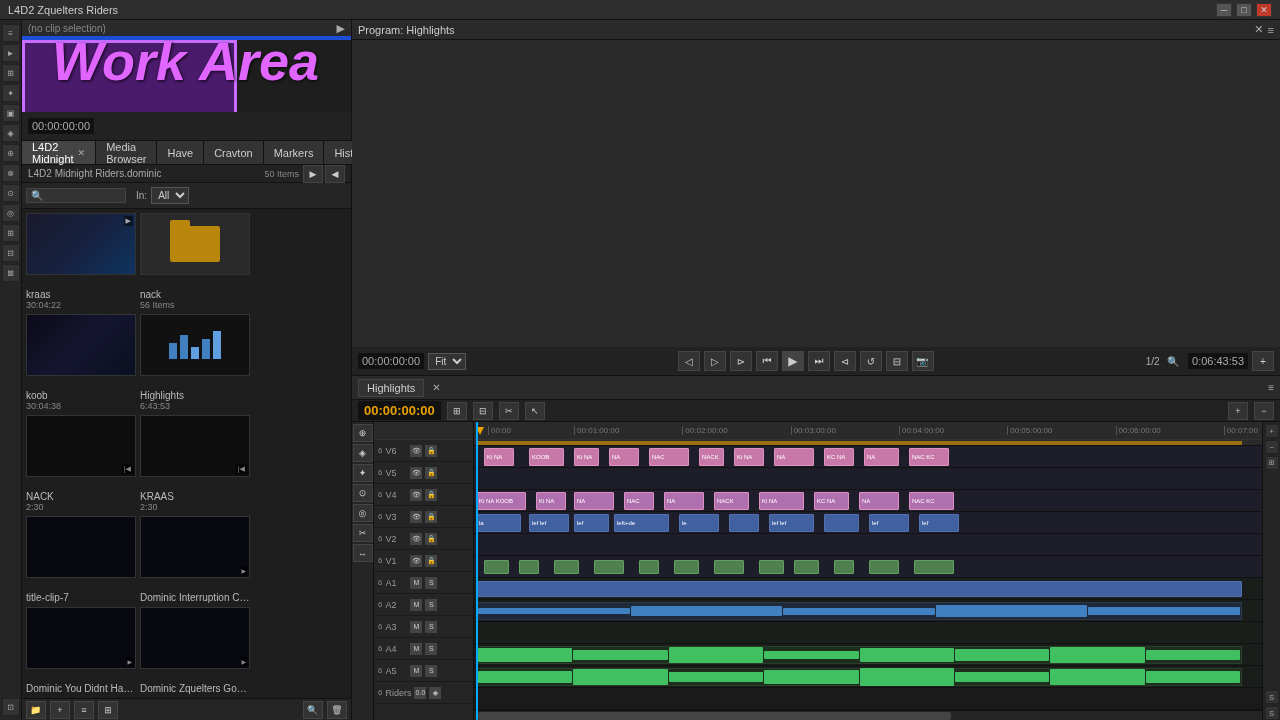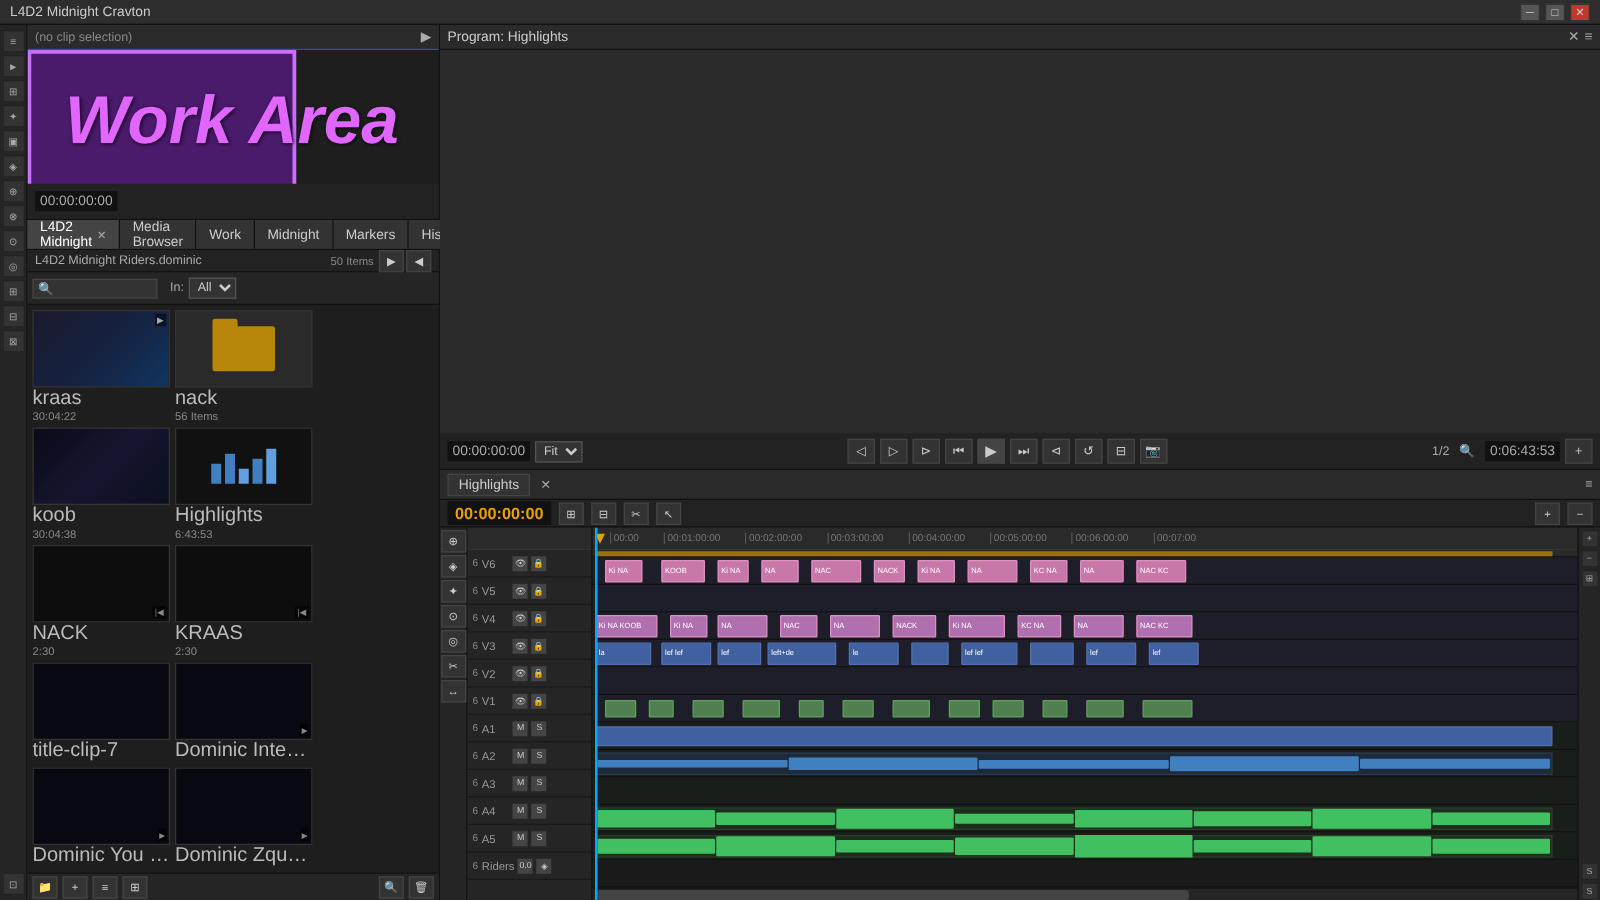--- a/index.html
+++ b/index.html
@@ -92,21 +92,21 @@
       position: relative;
     }
 
     #source-header {
       height: 20px;
       background: #2a2a2a;
       display: flex;
       align-items: center;
       justify-content: space-between;
       padding: 0 6px;
-      border-bottom: 1px solid #1d4ed8;
+      border-bottom: 4px solid #1d4ed8;
     }
 
     #source-content {
       flex: 1;
       position: relative;
       overflow: hidden;
     }
 
     
     #pr-logo-container {
@@ -242,23 +242,23 @@
     }
     .project-item-thumb {
       width: 110px;
       height: 62px;
       background: #111;
       position: relative;
       overflow: hidden;
       border: 1px solid #333;
     }
     .project-item-label {
-      font-size: 16px;
+      font-size: 10px;
       color: #bbb;
-      margin-top: 0;
+      margin-top: 14px;
       white-space: nowrap;
       overflow: hidden;
       text-overflow: ellipsis;
     }
     .project-item-duration {
       font-size: 9px;
       color: #888;
     }
 
     
@@ -408,20 +408,21 @@
       height: 18px;
       background: #2a2a2a;
       border-bottom: 1px solid #333;
       display: flex;
       align-items: center;
       padding: 0 4px;
       font-size: 9px;
       color: #888;
       gap: 20px;
       overflow: hidden;
+      justify-content: space-between;
     }
 
     .track-header {
       height: 22px;
       display: flex;
       align-items: center;
       padding: 0 4px;
       gap: 3px;
       border-bottom: 1px solid #1a1a1a;
       font-size: 9px;
@@ -587,21 +588,21 @@
       justify-content: center;
       color: #ccc;
       font-size: 9px;
       cursor: pointer;
     }
   </style>
 </head>
 <body>
 
 <div id="title-bar">
-  <span id="title-text">L4D2 Midnight Cravton</span>
+  <span id="title-text">L4D2 Zquelters Riders</span>
   <div id="title-bar-controls">
     <div class="title-btn">─</div>
     <div class="title-btn">□</div>
     <div class="title-btn close">✕</div>
   </div>
 </div>
 
 <div id="main-layout">
 
   <div id="left-sidebar">
@@ -649,24 +650,24 @@
 
       <div id="project-tabs">
         <div class="project-tab active">
           <span>Project: L4D2 Midnight Riders</span>
           <span style="margin-left:4px; font-size:9px; color:#aaa;">✕</span>
         </div>
         <div class="project-tab">
           <span>Media Browser</span>
         </div>
         <div class="project-tab">
-          <span>Work</span>
+          <span>Have</span>
         </div>
         <div class="project-tab">
-          <span>Midnight</span>
+          <span>Cravton</span>
         </div>
         <div class="project-tab">
           <span>Markers</span>
         </div>
         <div class="project-tab">
           <span>History</span>
         </div>
         <div style="margin-left:auto;display:flex;align-items:center;padding-right:4px;">
           <span style="color:#aaa;cursor:pointer;font-size:10px;">≡</span>
         </div>

